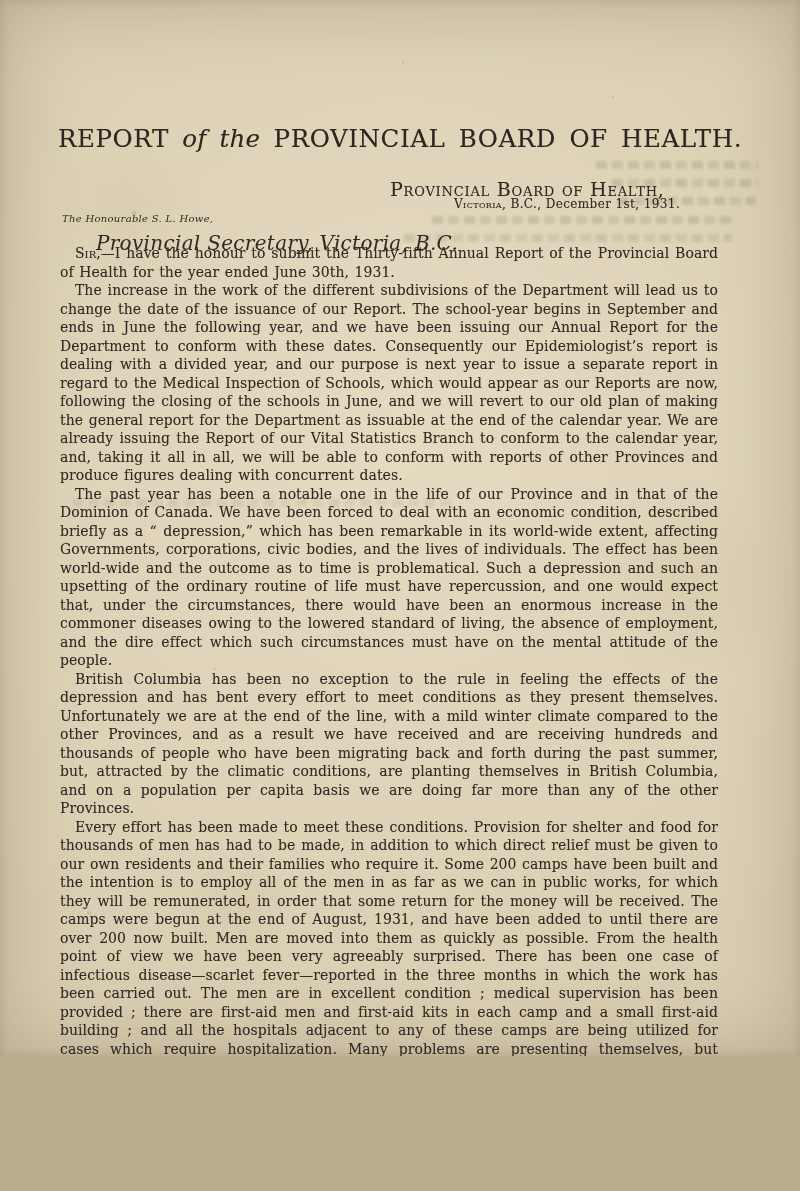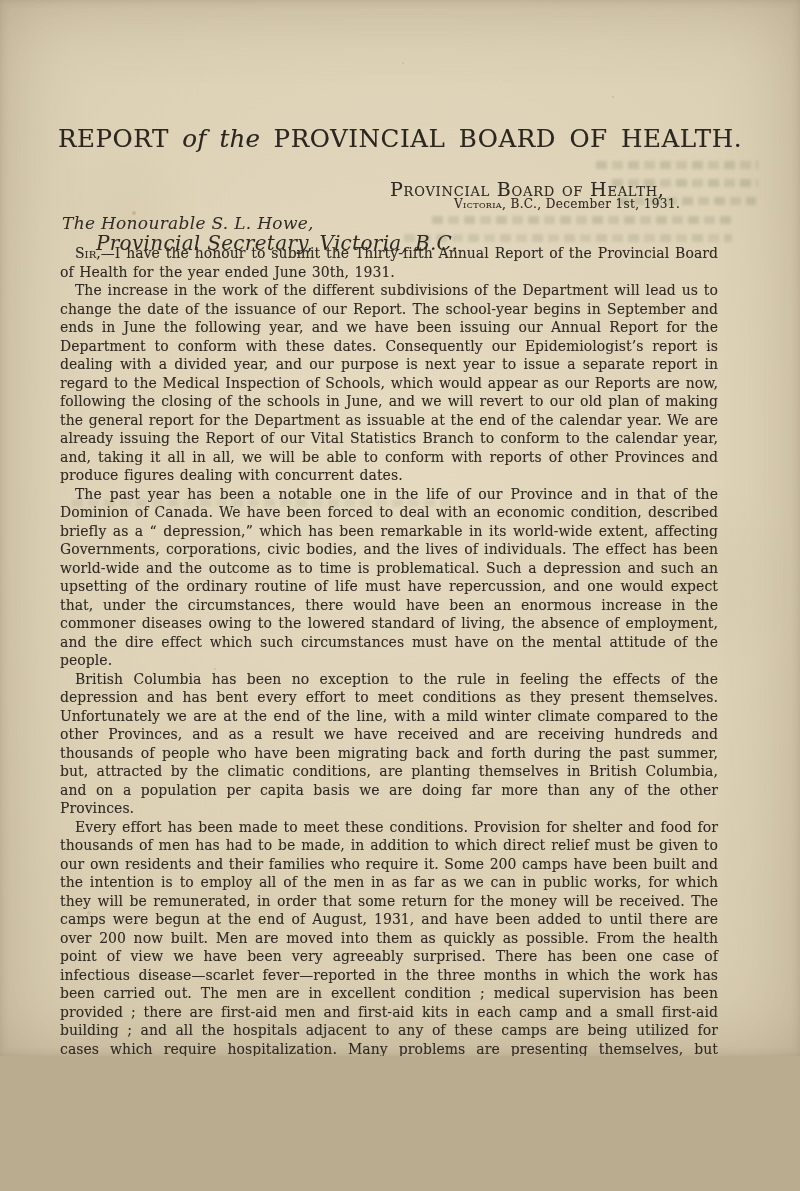--- a/index.html
+++ b/index.html
@@ -61,21 +61,21 @@
   }
   .letterhead-date{
     position:absolute;left:454px;top:197px;
     font-size:12px;letter-spacing:0.4px;
     text-shadow:0.2px 0.2px 0 rgba(47,43,36,0.3);
     white-space:nowrap;
   }
   .sc{font-variant:small-caps;}
   .addr1{
     position:absolute;left:62px;top:213px;
-    font-size:17px;font-style:italic;letter-spacing:0.3px;
+    font-size:10px;font-style:italic;letter-spacing:0.3px;
     white-space:nowrap;
   }
   .addr2{
     position:absolute;left:96px;top:231px;
     font-size:20px;font-style:italic;letter-spacing:0.3px;
     white-space:nowrap;
   }
   .body-text{
     position:absolute;left:60px;top:244px;width:658px;
     font-size:13.9px;line-height:18.5px;

